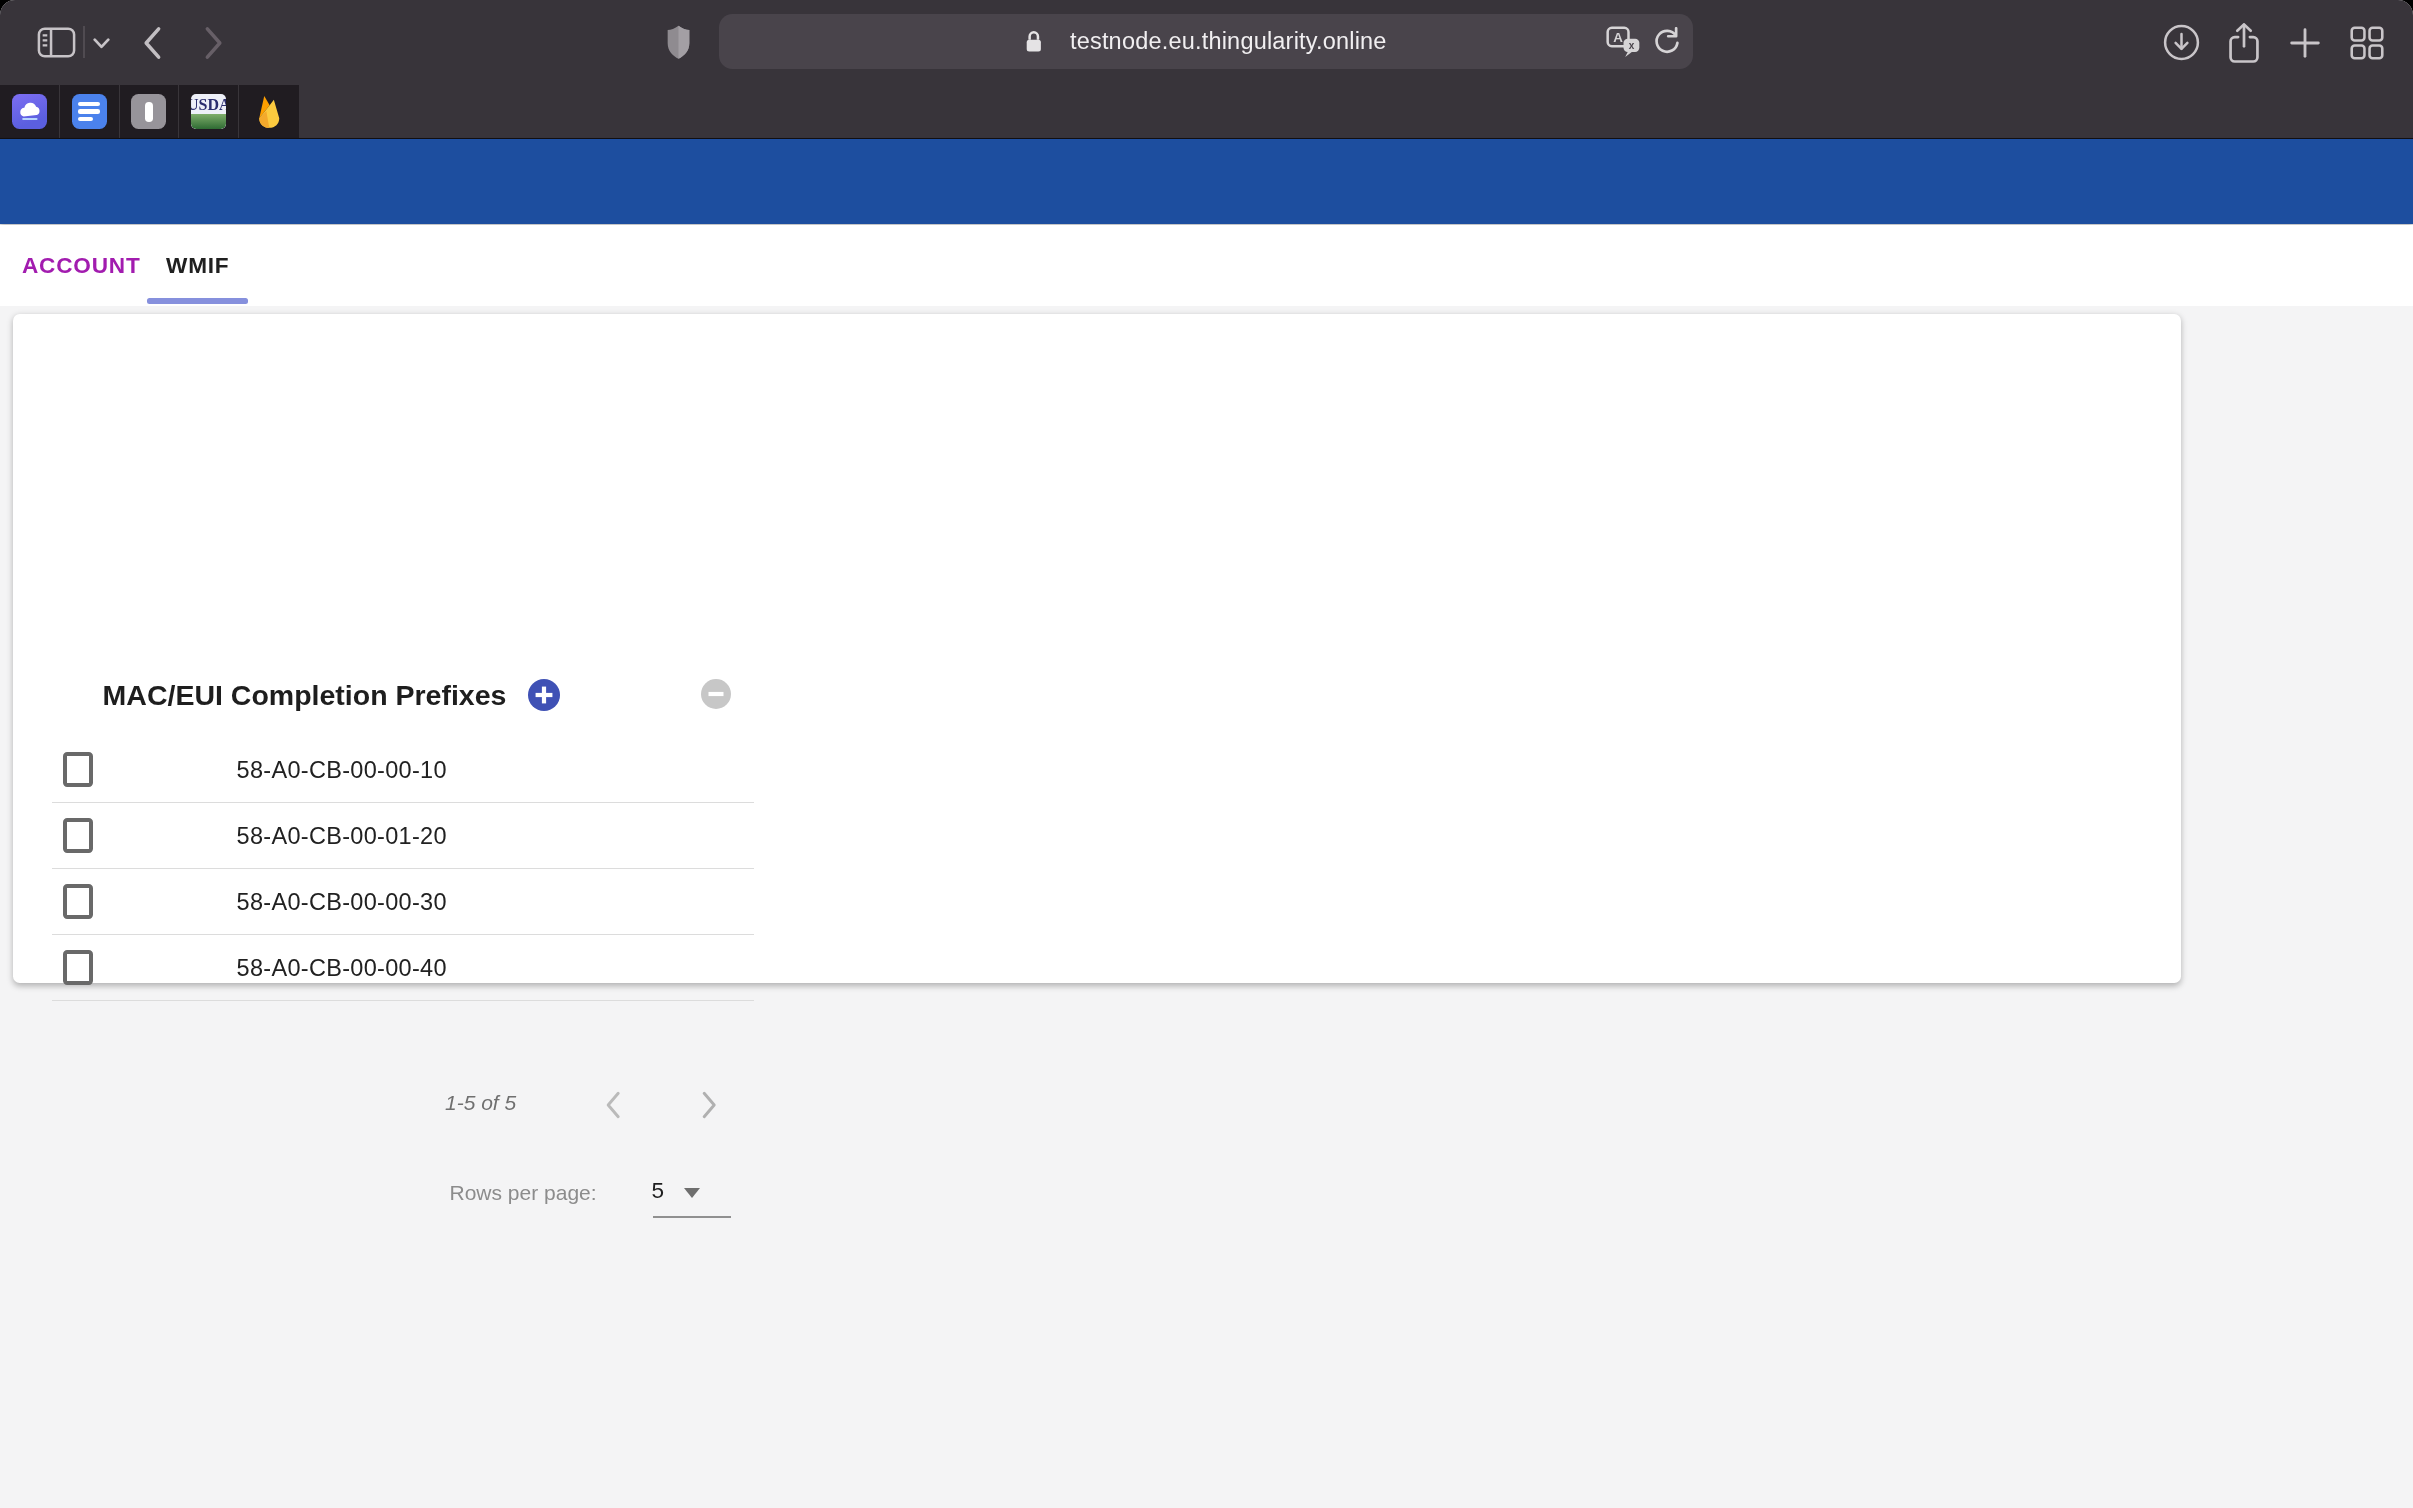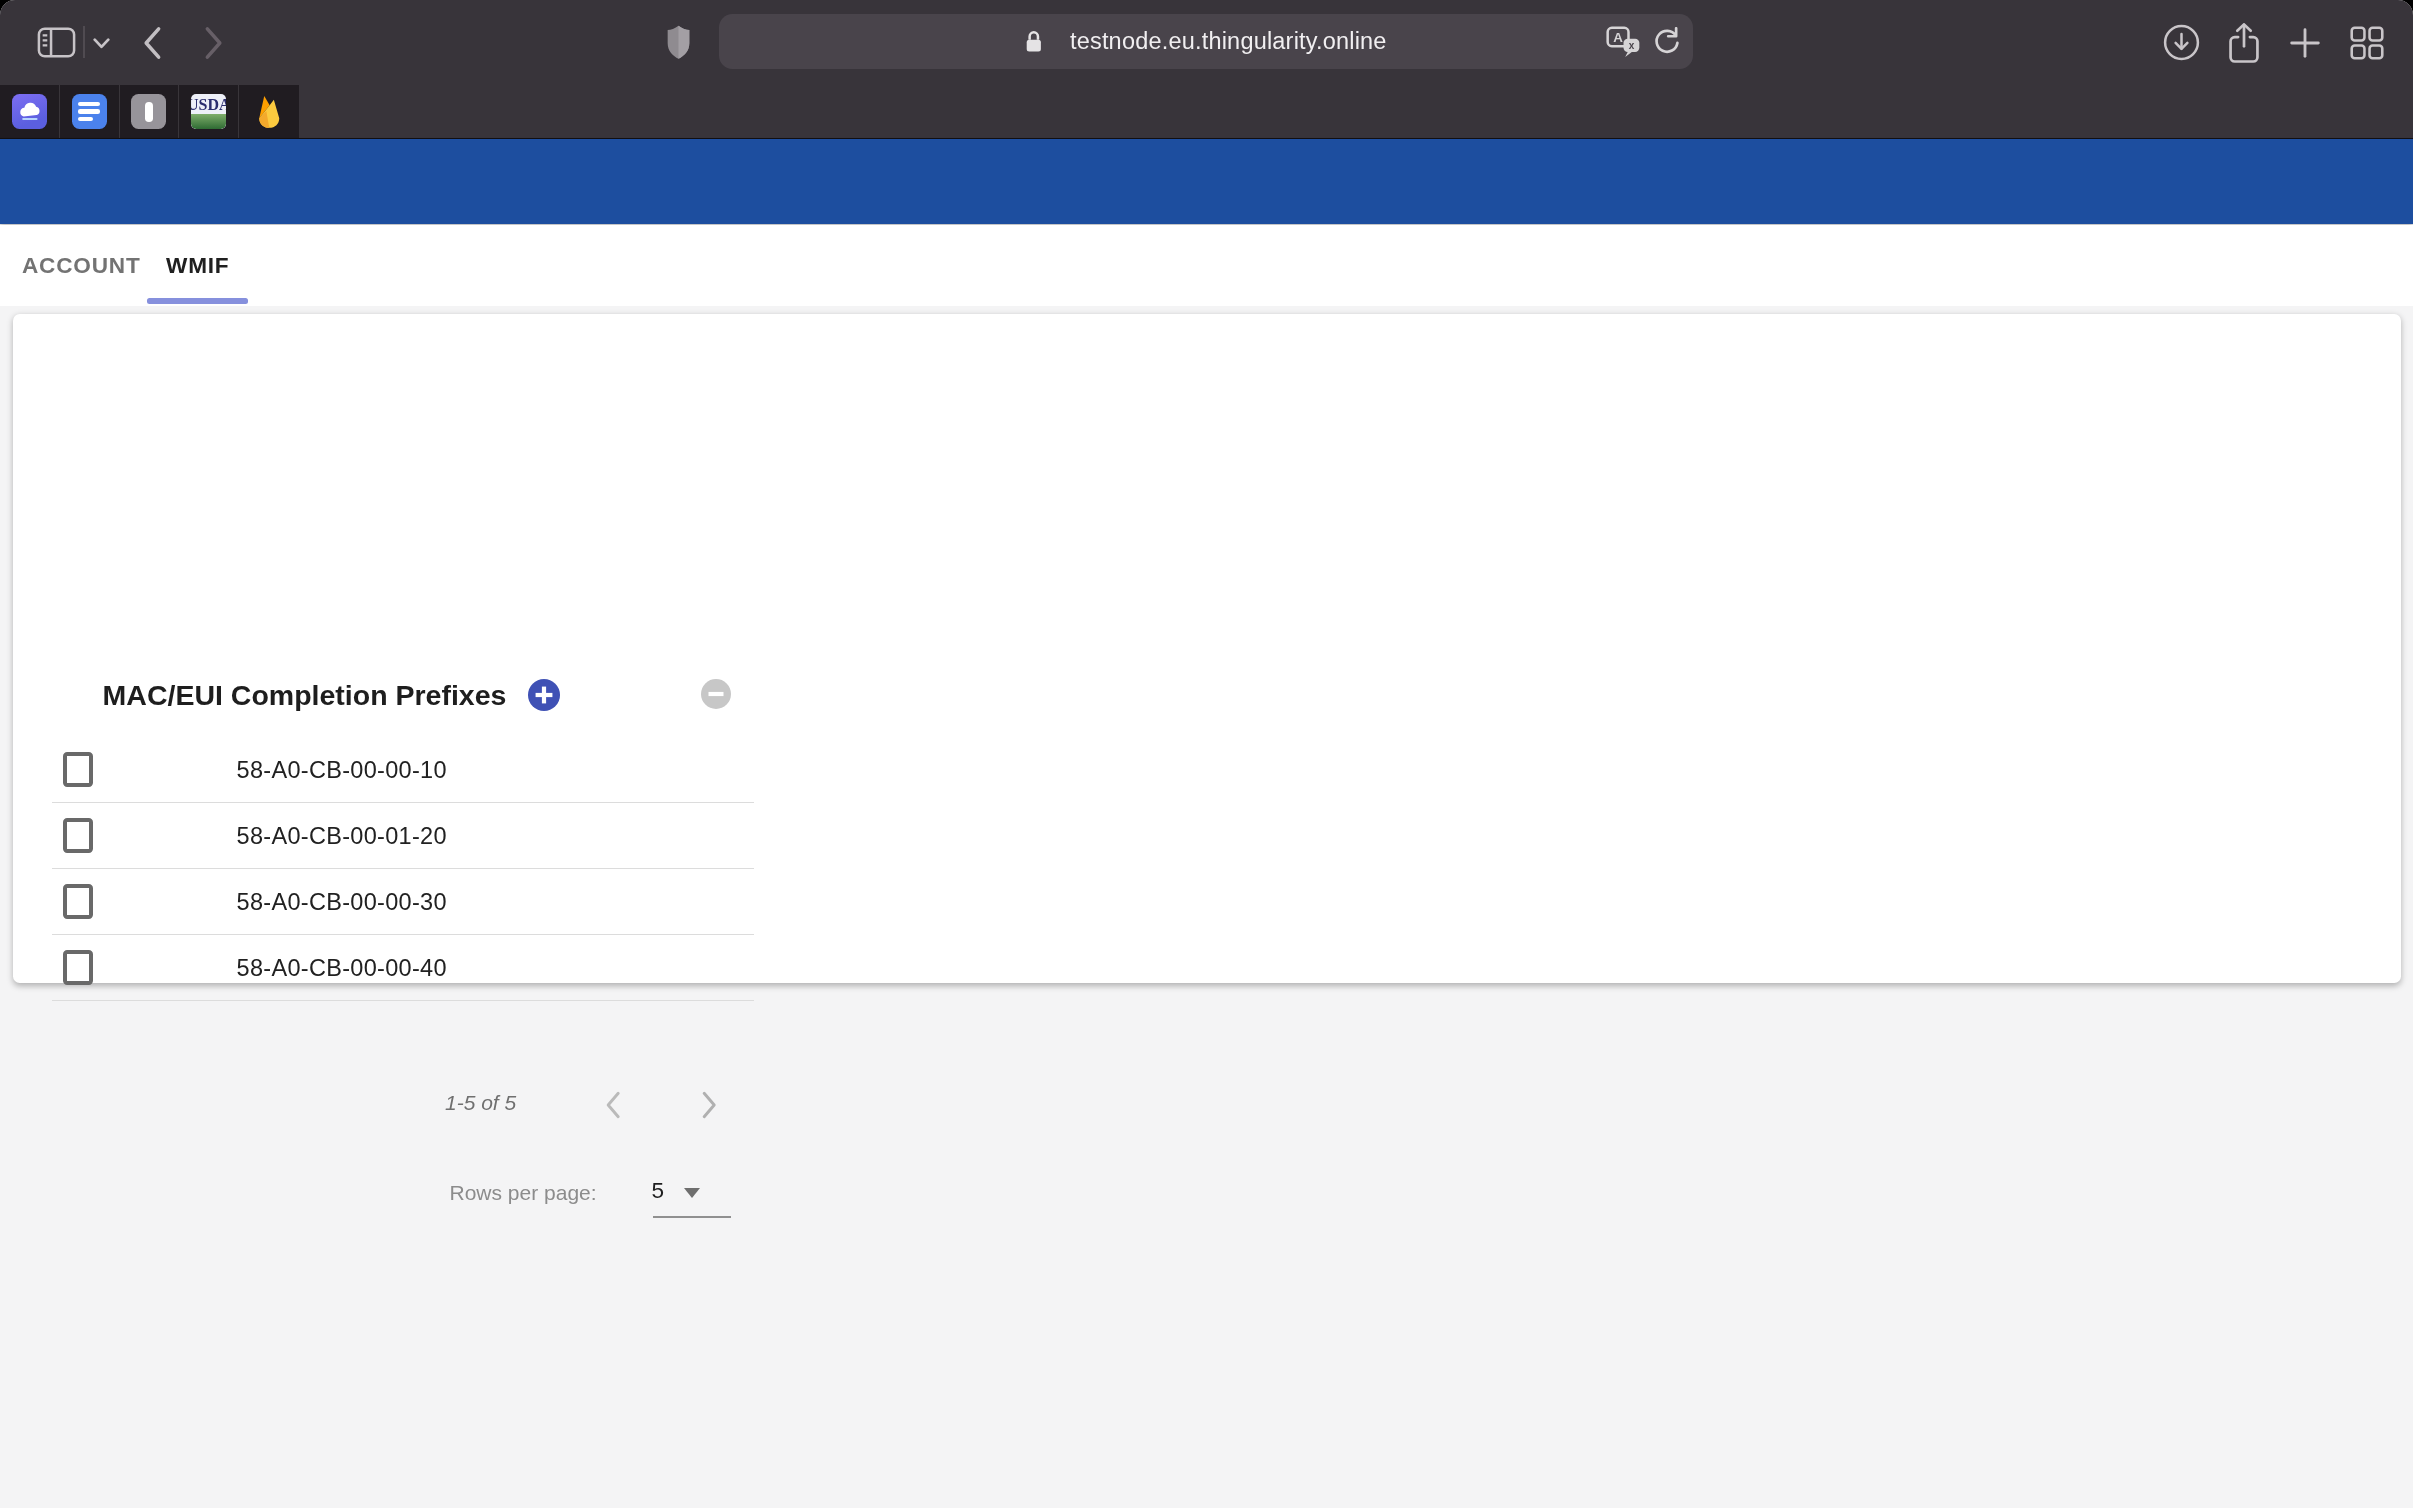--- a/index.html
+++ b/index.html
@@ -43,27 +43,27 @@
   .user-select{position:absolute;left:1488px;top:149px;width:538px;height:59px;}
   .user-select .val{position:absolute;left:0;top:6.7px;font-size:28px;color:#fff;}
   .user-select .arrow{position:absolute;right:22px;top:25px;width:0;height:0;
       border-left:9.2px solid transparent;border-right:9.2px solid transparent;border-top:11px solid #fff;}
   .user-select .line{position:absolute;left:0;right:0;bottom:0;height:1.7px;background:rgba(255,255,255,.85);}
   .appbar-icon{position:absolute;}
 
   
   .modtabs{position:absolute;left:0;top:225px;width:100%;height:81px;background:#fff;}
   .modtab{position:absolute;top:0;height:100%;display:flex;align-items:center;font-size:22.6px;font-weight:bold;letter-spacing:0.8px;}
-  .modtab-account{left:22px;color:#737373;}
+  .modtab-account{left:22px;color:#a21caf;}
   .modtab-wmif{left:166px;color:#202020;}
   .modtab-underline{position:absolute;left:147px;bottom:1.7px;width:101px;height:5.9px;background:#8690dd;border-radius:2.5px;}
 
   
   .page{position:absolute;left:0;top:306px;width:100%;height:1203px;background:#f4f4f5;}
-  .card{position:absolute;left:12.6px;top:8.4px;width:2388px;height:669px;background:#fff;border-radius:6.7px;
+  .card{position:absolute;left:12.6px;top:8.4px;width:2168px;height:669px;background:#fff;border-radius:6.7px;
         box-shadow:0 2.5px 5.9px rgba(0,0,0,.28);}
   .card-title{position:absolute;left:90px;top:365px;font-size:28.5px;font-weight:bold;color:#1e1e1e;line-height:32px;}
   .btn-round{position:absolute;border-radius:50%;display:flex;align-items:center;justify-content:center;cursor:pointer;}
   .btn-add{left:515px;top:365px;width:32px;height:32px;background:#3f51b5;}
   .btn-remove{left:688px;top:365px;width:30px;height:30px;background:#c7c7c7;}
 
   .maclist{position:absolute;left:39px;top:423px;width:702px;}
   .macrow{position:relative;height:65px;border-bottom:1.7px solid #dcdcdc;box-sizing:content-box;}
   .cb{position:absolute;left:11.7px;top:15px;width:30px;height:35px;border:4.2px solid #696969;border-radius:4.2px;box-sizing:border-box;background:#fff;}
   .rowlabel{position:absolute;left:185px;top:50%;transform:translateY(-50%);font-size:23.5px;color:#212121;letter-spacing:0.3px;}

